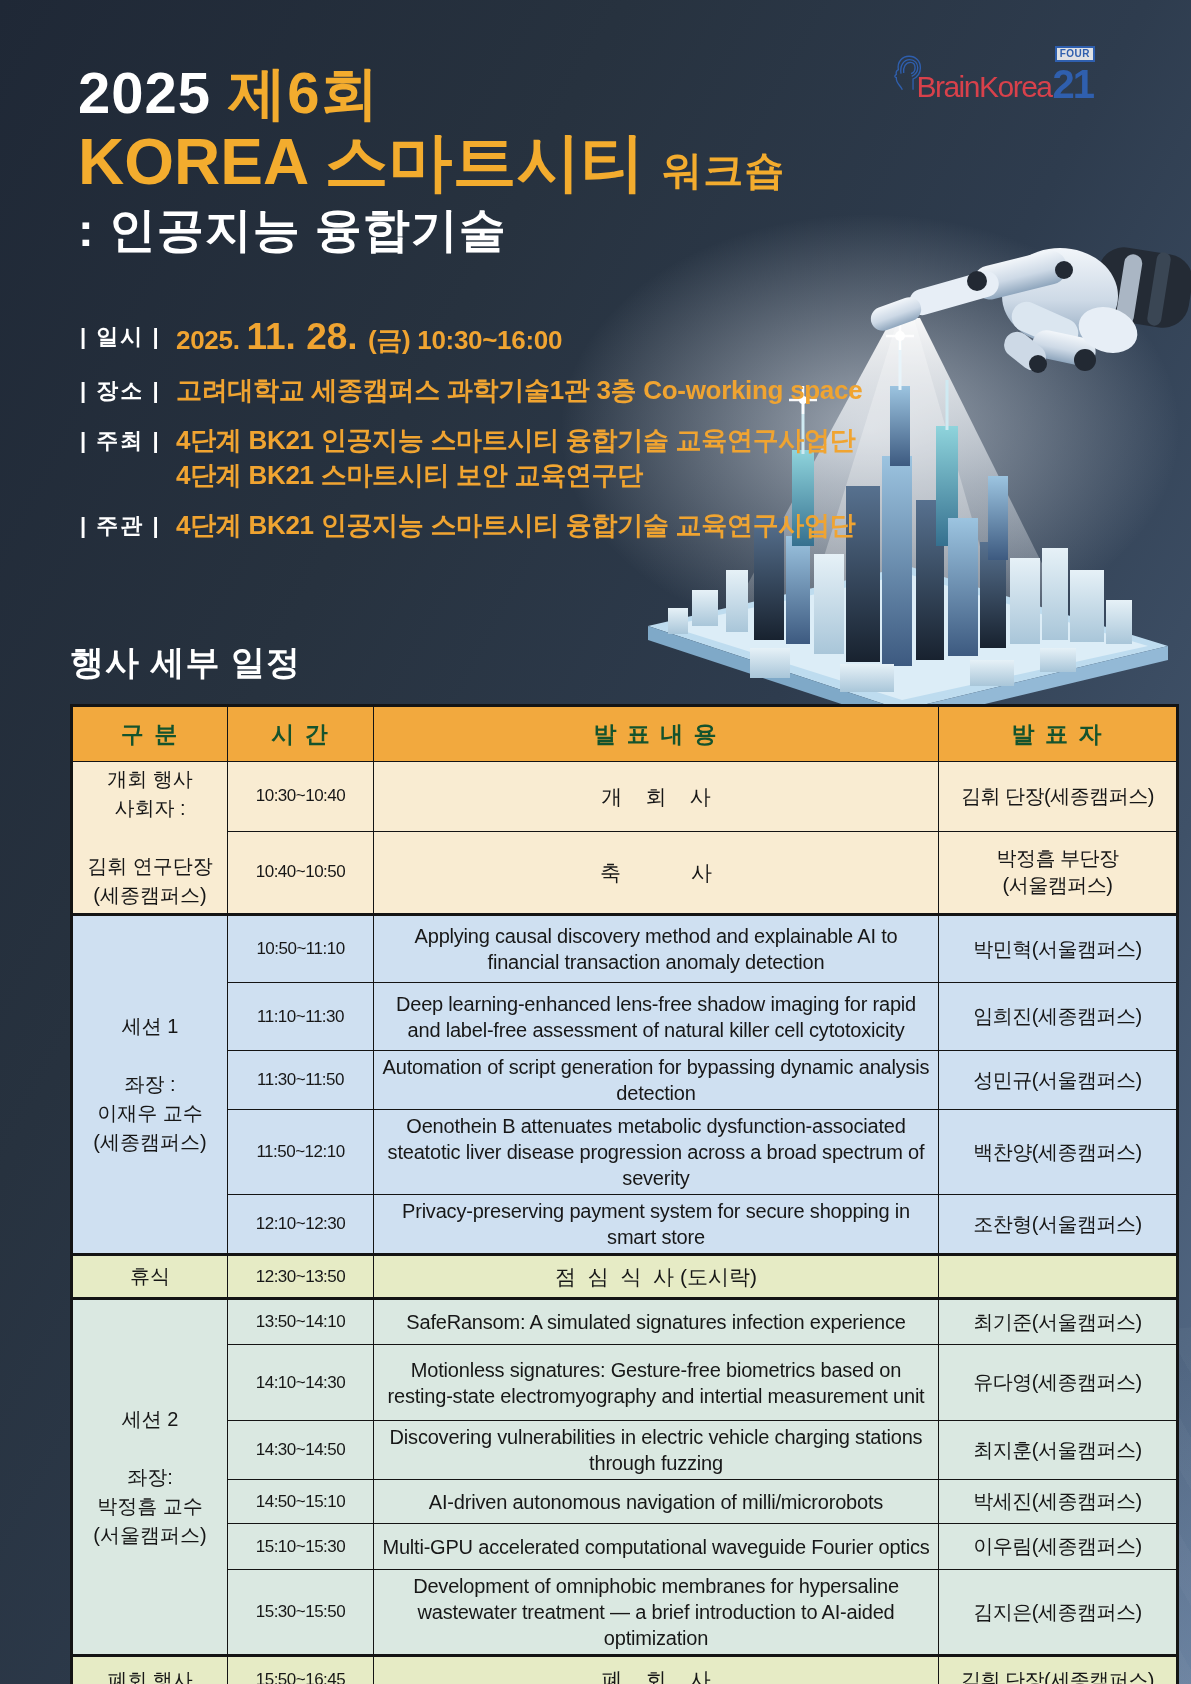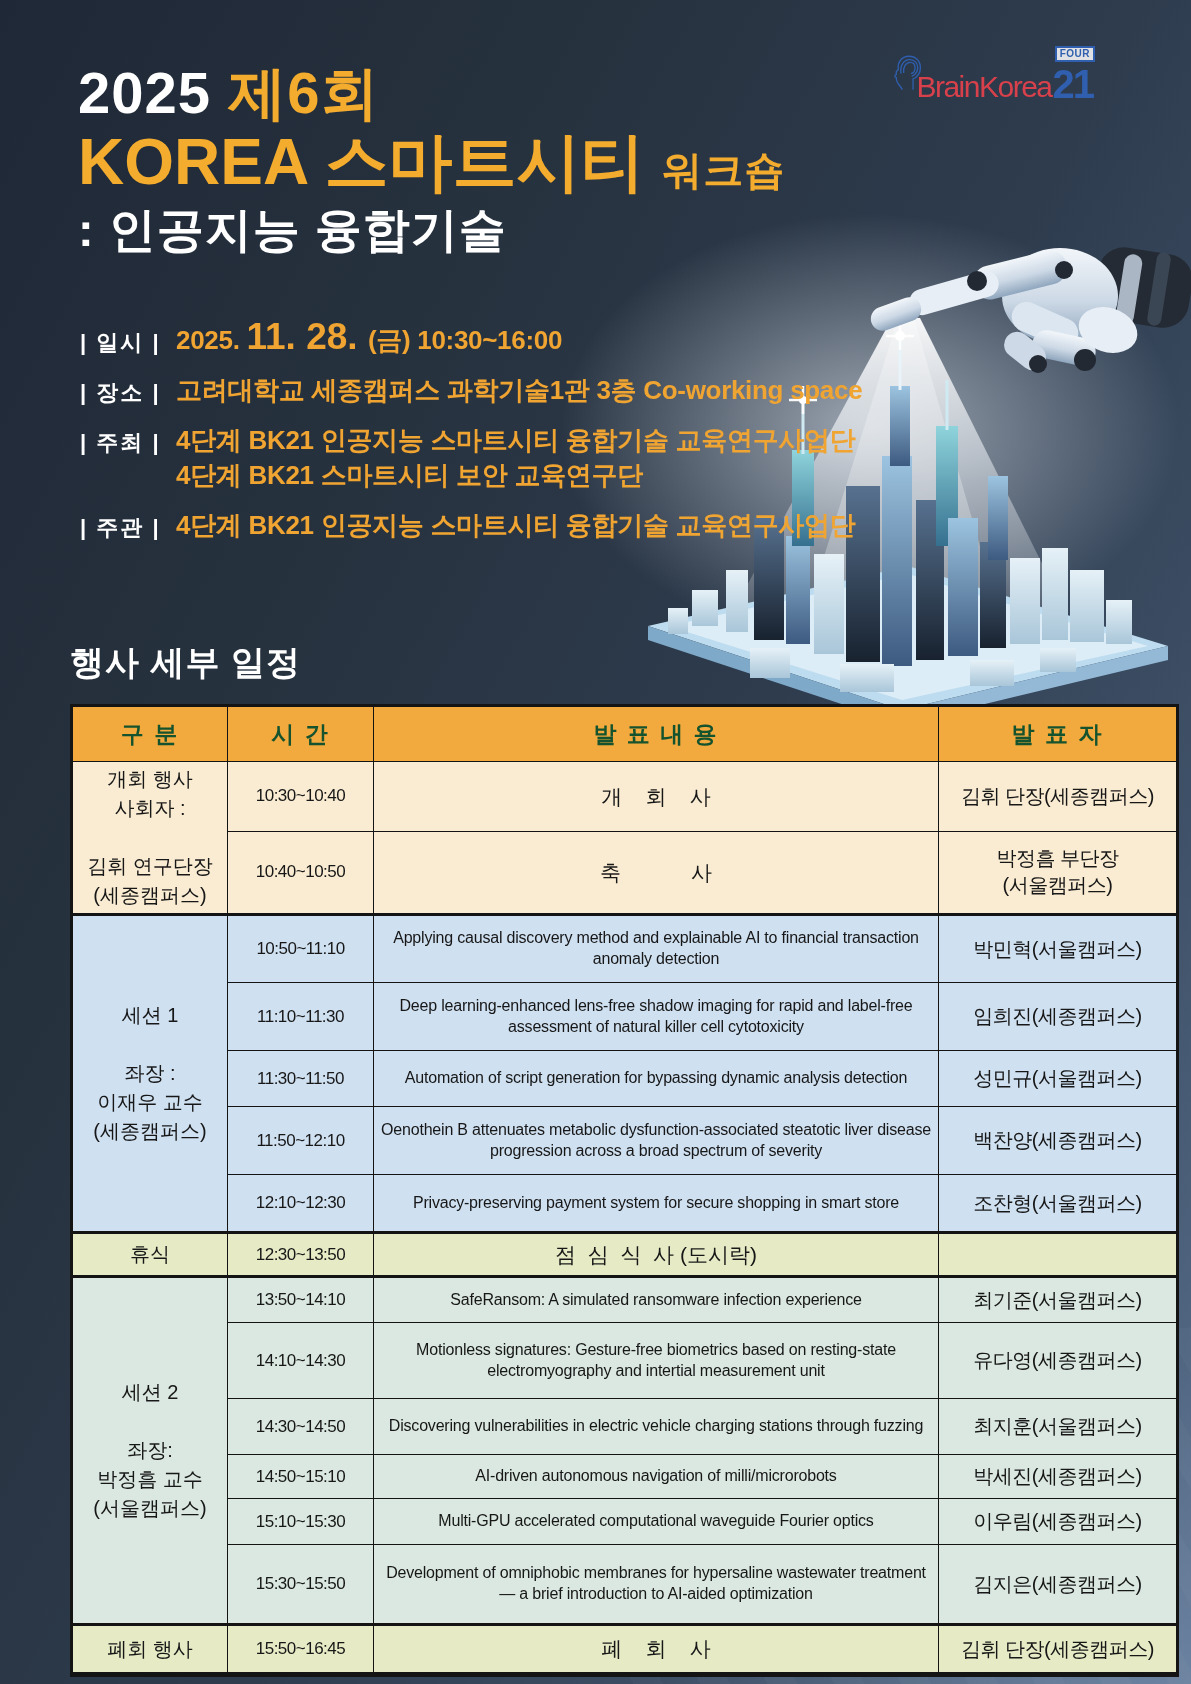--- a/index.html
+++ b/index.html
@@ -25,21 +25,21 @@
   
   .titles{position:absolute;left:78px;top:62px;white-space:nowrap;}
   .t-line1{font-size:58px;font-weight:900;letter-spacing:1px;line-height:1.06;}
   .t-line1 .w{color:#ffffff;} .t-line1 .y{color:#f3ac2e;}
   .t-line2{font-size:64px;font-weight:900;color:#f3ac2e;letter-spacing:0px;line-height:1.05;margin-top:6px;}
   .t-line2 .small{font-size:40px;letter-spacing:1px;}
   .t-line3{font-size:47px;font-weight:900;color:#ffffff;line-height:1.05;margin-top:8px;letter-spacing:1px;}
   .t-sub{font-size:26px;font-weight:bold;color:#ef9a31;margin-top:16px;letter-spacing:-.3px;}
   
   .info{position:absolute;left:80px;top:316px;}
-  .info-row{display:flex;align-items:flex-end;margin-bottom:15px;}
+  .info-row{display:flex;align-items:center;margin-bottom:15px;}
   .info-label{width:96px;flex:0 0 96px;color:#ffffff;font-size:22px;font-weight:600;letter-spacing:2px;}
   .info-val{color:#f0a431;font-weight:bold;font-size:26px;letter-spacing:-.3px;}
   .info-val .big{font-size:37px;letter-spacing:0;}
   .host-l2{margin-left:96px;margin-top:-6px;margin-bottom:15px;}
   
   .ku{position:absolute;left:74px;top:550px;display:flex;align-items:center;}
   .ku .crest{width:52px;height:72px;margin-right:10px;}
   .ku .kr{font-size:31px;font-weight:900;color:#8e1127;letter-spacing:1px;line-height:1;
     text-shadow:0 0 2px rgba(255,255,255,.75),0 0 1px rgba(255,255,255,.9);}
   .ku .en{font-size:13px;font-weight:900;color:#8e1127;letter-spacing:1.2px;margin-top:3px;
@@ -50,21 +50,21 @@
   table.sched{position:absolute;left:70px;top:704px;width:1052px;border-collapse:collapse;
     border:3px solid #141414;border-bottom-width:5px;table-layout:fixed;}
   table.sched th,table.sched td{border:1.5px solid #141414;padding:3px 6px;text-align:center;vertical-align:middle;color:#171717;}
   table.sched th{background:#f2a93e;font-size:23px;font-weight:bold;letter-spacing:2px;color:#14532d;height:48px;}
   td.bg-cream{background:#f9ecd2;} td.bg-blue{background:#cfe0f1;}
   td.bg-green{background:#e6ebc5;} td.bg-mint{background:#daE8e1;background:#dae8e1;}
   .c-group{font-size:20px;line-height:1.45;white-space:pre-wrap;}
   .c-time{font-size:17px;letter-spacing:-.5px;}
   .c-pres{font-size:20px;white-space:pre-wrap;letter-spacing:-.5px;}
   .c-content{white-space:pre-wrap;line-height:1.3;}
-  .c-content.en{font-size:16px;letter-spacing:-.2px;margin-top:17px;}
+  .c-content.en{font-size:20px;letter-spacing:-.2px;margin-top:17px;}
   .c-content.ko{font-size:21px;font-weight:500;}
   tr.thick td{border-top-width:3px;}
 </style>
 </head>
 <body>
 
 <div class="poster">
   <div class="rays"></div>
 
   <svg style="position:absolute;left:540px;top:218px;" width="651" height="500" viewBox="0 0 651 500">
@@ -268,21 +268,21 @@
           <td class="c-content ko bg-green">점  심  식  사 (도시락)</td>
           <td class="c-pres bg-green"></td>
         </tr>
         <tr class="thick" style="height: 46px;">
           <td rowspan="6" class="c-group bg-mint">세션 2
 
 좌장:
 박정흠 교수
 (서울캠퍼스)</td>
           <td class="c-time bg-mint">13:50~14:10</td>
-          <td class="c-content en bg-mint">SafeRansom: A simulated ransomware infection experience</td>
+          <td class="c-content en bg-mint">SafeRansom: A simulated signatures infection experience</td>
           <td class="c-pres bg-mint">최기준(서울캠퍼스)</td>
         </tr>
         <tr style="height: 76px;">
           <td class="c-time bg-mint">14:10~14:30</td>
           <td class="c-content en bg-mint">Motionless signatures: Gesture-free biometrics based on resting-state electromyography and intertial measurement unit</td>
           <td class="c-pres bg-mint">유다영(세종캠퍼스)</td>
         </tr>
         <tr style="height: 56px;">
           <td class="c-time bg-mint">14:30~14:50</td>
           <td class="c-content en bg-mint">Discovering vulnerabilities in electric vehicle charging stations through fuzzing</td>

